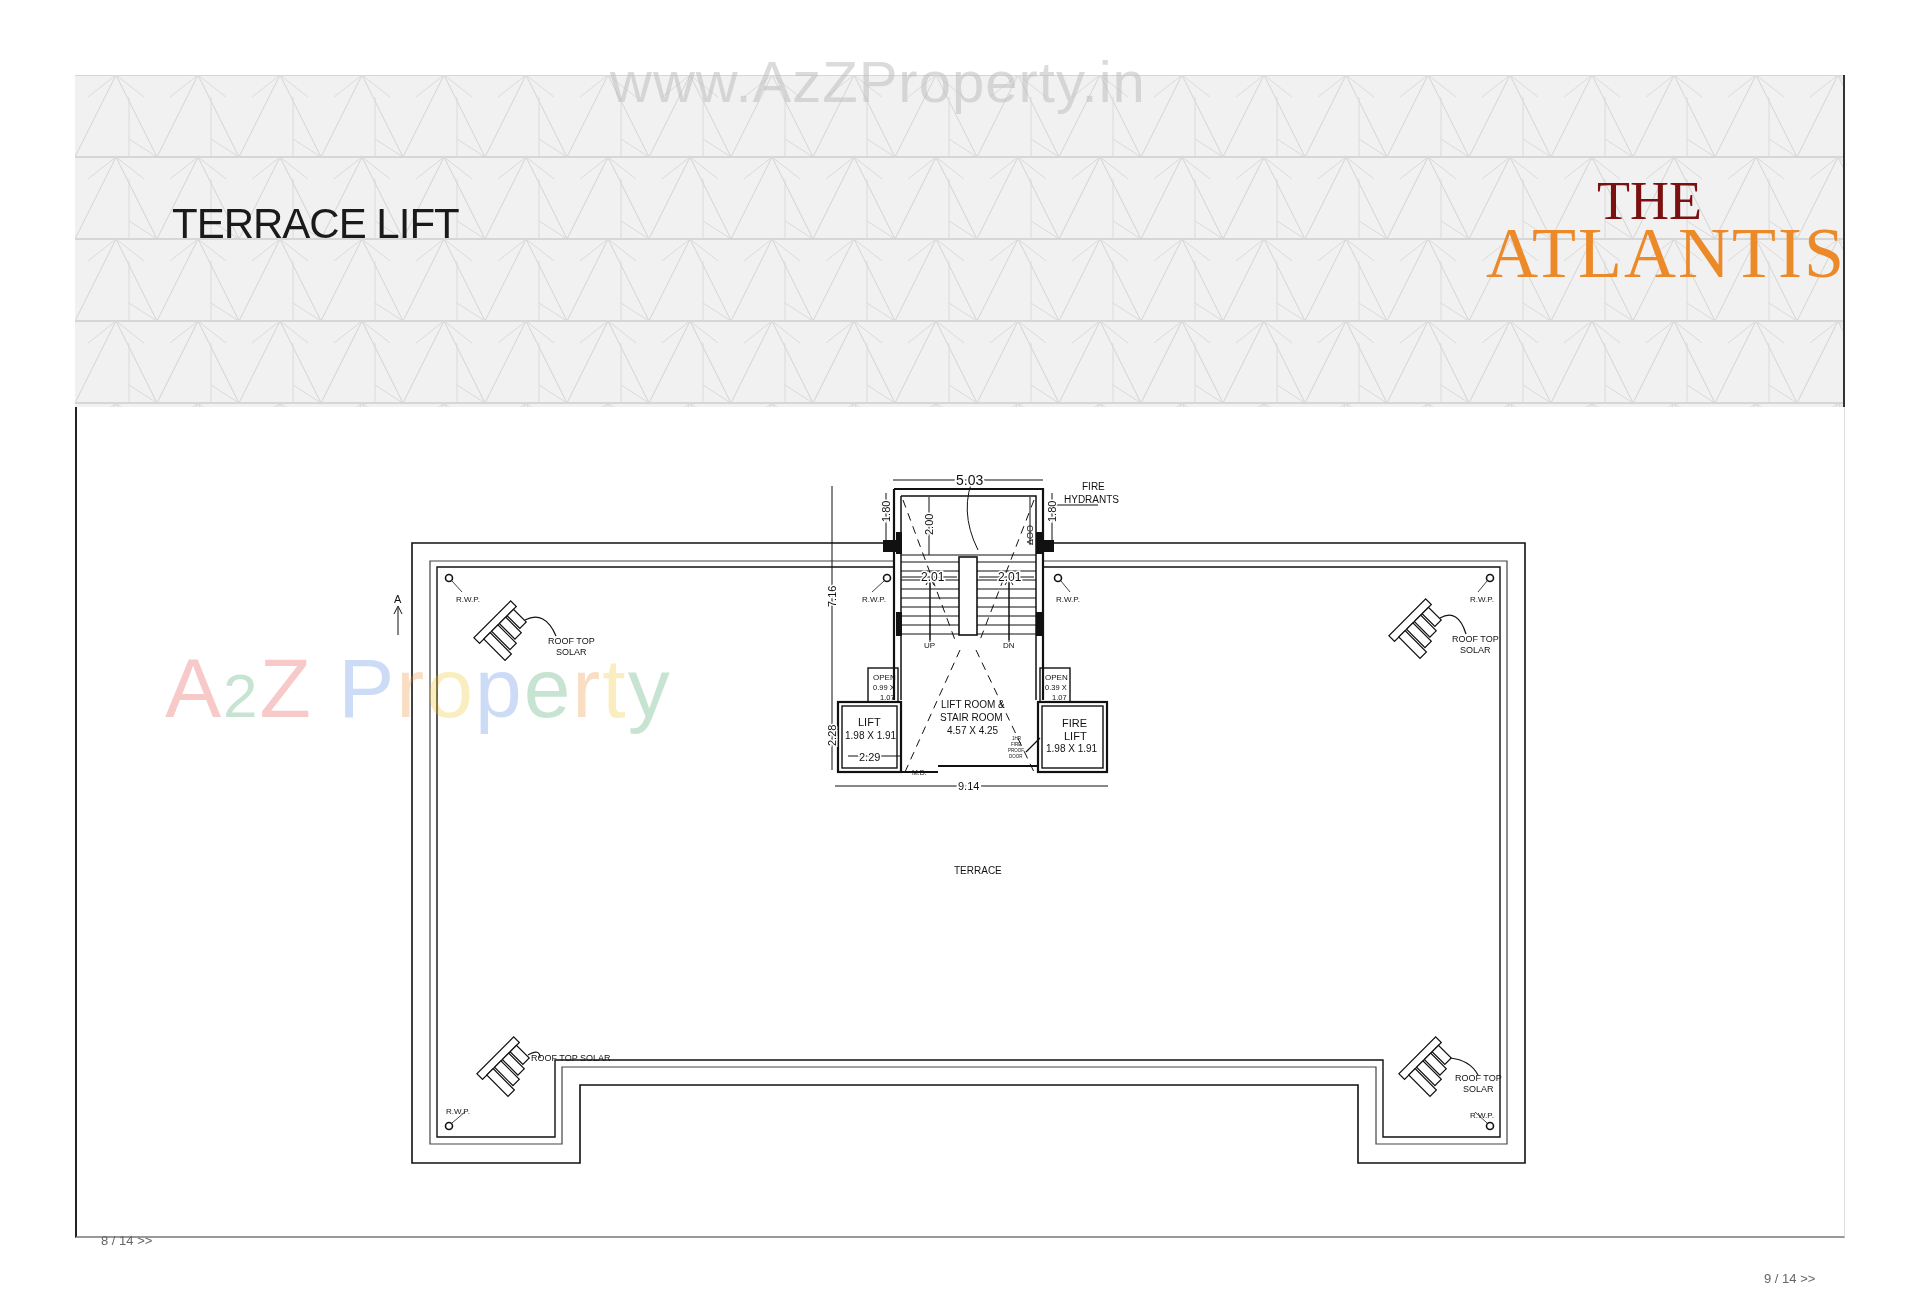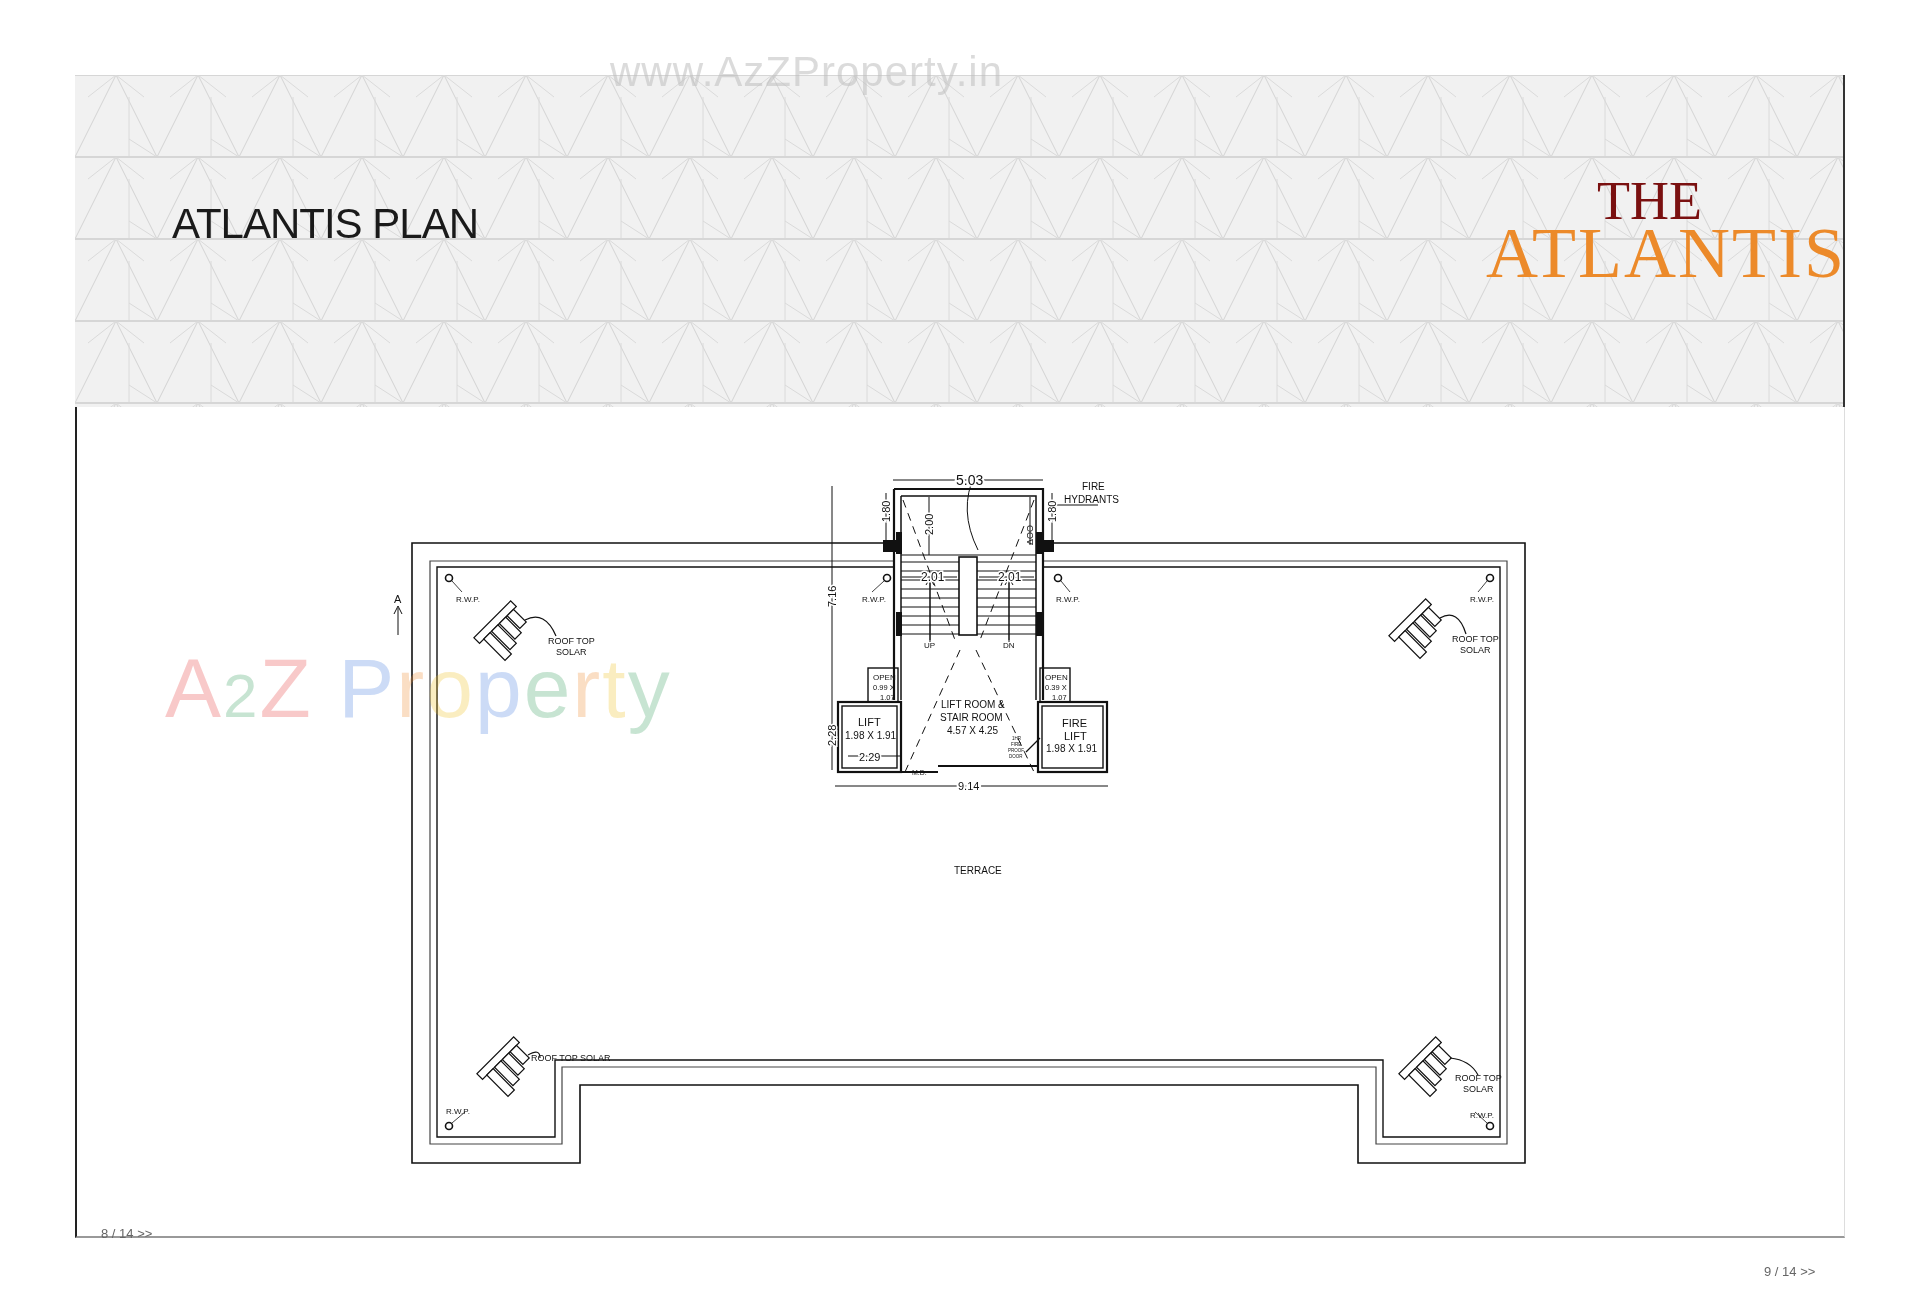--- a/index.html
+++ b/index.html
@@ -1,24 +1,24 @@
 <!DOCTYPE html>
 <html><head>
 <meta charset="utf-8">
 <style>
   html, body { margin:0; padding:0; background:#ffffff; }
   body { width:1920px; height:1314px; position:relative; overflow:hidden; font-family:"Liberation Sans", sans-serif; }
   #page { position:absolute; left:75px; top:75px; width:1770px; height:1163px; border-left:2px solid #222; border-top:2px solid #222; border-right:1px solid #ddd; border-bottom:2px solid #999; box-sizing:border-box; background:#fff; }
   #header { position:absolute; left:75px; top:75px; width:1770px; height:332px; background:#f1f1f1; overflow:hidden; border-right:2px solid #333; box-sizing:border-box; }
   #header svg { position:absolute; left:0; top:0; }
-  .watermark-url { position:absolute; top:48px; left:610px; font-size:42px; color:rgba(190,190,190,0.55); letter-spacing:1px; white-space:nowrap; }
+  .watermark-url { position:absolute; top:48px; left:610px; font-size:58px; color:rgba(190,190,190,0.55); letter-spacing:1px; white-space:nowrap; }
   .title { position:absolute; left:172px; top:200px; font-size:42px; color:#1a1a1a; letter-spacing:-1px; white-space:nowrap; }
   .brand-the { position:absolute; left:1597px; top:170px; font-family:"Liberation Serif", "DejaVu Serif", serif; font-size:54px; color:#7a1010; white-space:nowrap; }
   .brand-name { position:absolute; left:1486px; top:212px; font-family:"Liberation Serif", "DejaVu Serif", serif; font-size:72px; color:#ec8a2a; letter-spacing:2px; white-space:nowrap;text-align:right; }
-  .page-num { position:absolute; font-size:13px; color:#666; white-space:nowrap; }
+  .page-num { position:absolute; font-size:13px; color:#666; white-space:nowrap;margin-top:7px; }
   #plan { position:absolute; left:0; top:0; }
   .lbl { font-family:"Liberation Sans", sans-serif; fill:#111; }
   .wm { position:absolute; left:165px; top:640px; font-size:84px; font-weight:normal; white-space:nowrap; letter-spacing:2px; }
   .wm span { opacity:0.28; }
 </style>
 </head>
 <body>
 
 <div id="page"></div>
 
@@ -485,21 +485,21 @@
       <path d="M1653 350 L1681 328 L1709 350" fill="none" stroke="#dadada" stroke-width="1"></path>
       <line x1="1694" y1="350" x2="1694" y2="410" stroke="#dadada" stroke-width="1"></line>
       <path d="M1694 392 L1722 410" fill="none" stroke="#dadada" stroke-width="1"></path>
       <path d="M1722 410 L1763 328 L1804 410" fill="none" stroke="#d3d3d3" stroke-width="1"></path>
       <path d="M1735 350 L1763 328 L1791 350" fill="none" stroke="#dadada" stroke-width="1"></path>
       <line x1="1776" y1="350" x2="1776" y2="410" stroke="#dadada" stroke-width="1"></line>
       <path d="M1776 392 L1804 410" fill="none" stroke="#dadada" stroke-width="1"></path>
     </svg>
 </div>
 <div class="watermark-url">www.AzZProperty.in</div>
-<div class="title">ATLANTIS PLAN</div>
+<div class="title">TERRACE LIFT</div>
 <div class="brand-the">THE</div>
 <div class="brand-name">ATLANTIS</div>
 
 <svg id="plan" width="1920" height="1314" viewBox="0 0 1920 1314">
   <g fill="none" stroke="#111" stroke-width="1.6">
 
     <path d="M412 543 H1525 V1163 H1358 V1085 H580 V1163 H412 Z"></path>
     <path stroke="#444" stroke-width="1.2" d="M430 561 H1507 V1144 H1376 V1067 H562 V1144 H430 Z"></path>
     <path stroke-width="1.4" d="M437 567 H1500 V1137 H1383 V1060 H555 V1137 H437 Z"></path>
   </g>

